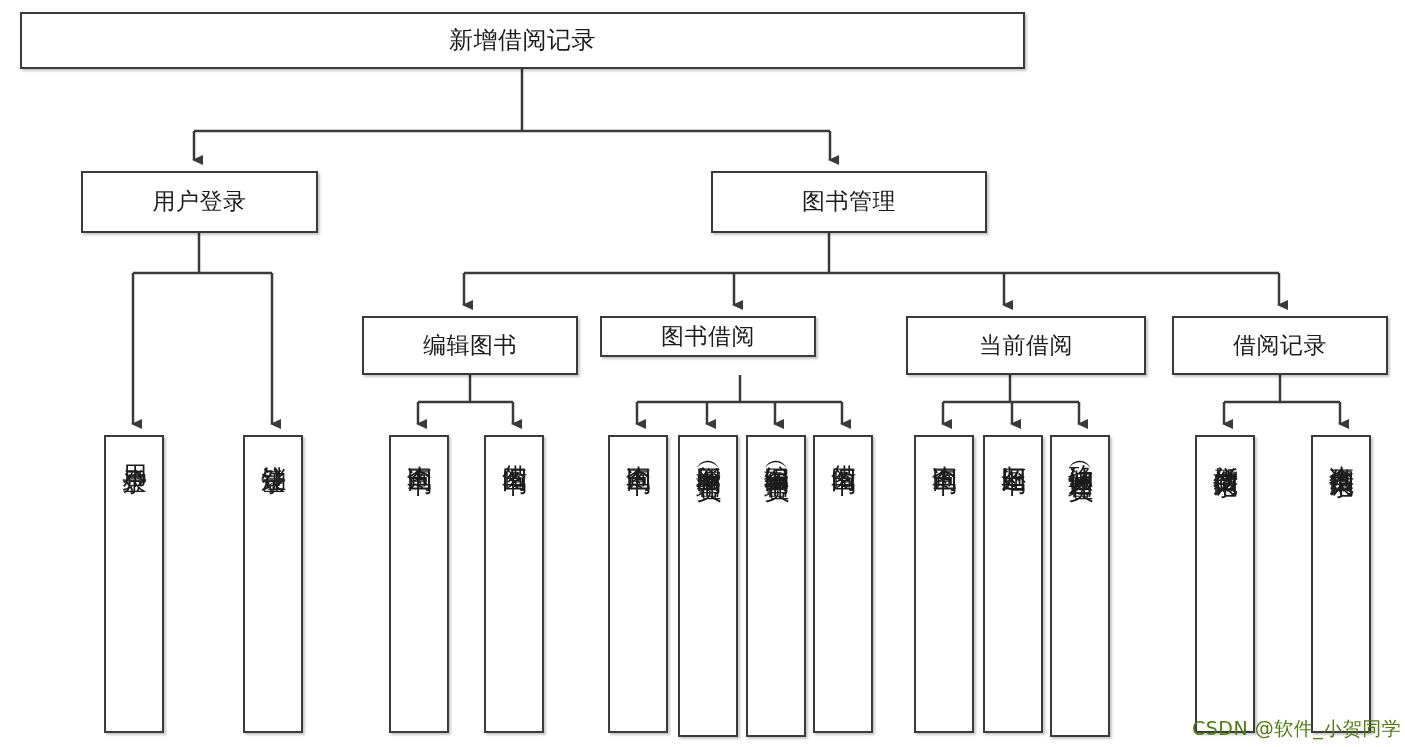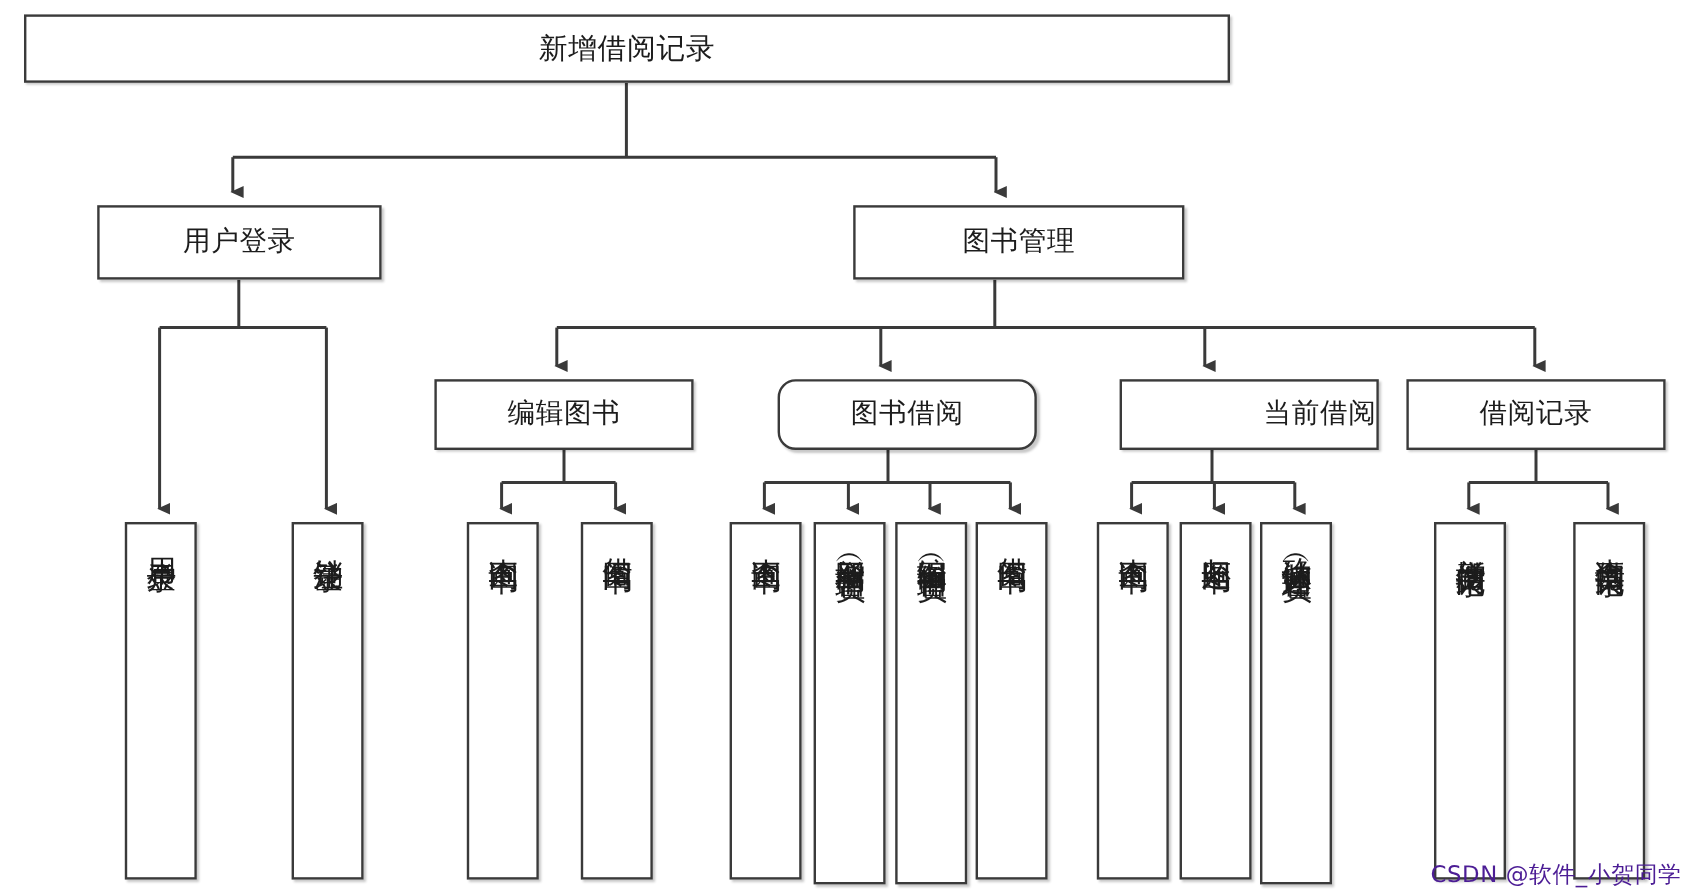--- a/index.html
+++ b/index.html
@@ -55,21 +55,21 @@
     text-orientation: upright;
     font-size: 25px;
     line-height: 1.05;
     letter-spacing: 2px;
     white-space: nowrap;
   }
   .node.root .label { font-size: 24px; }
   .watermark {
     position: absolute;
     font-size: 19px;
-    color: #4c1d95;
+    color: #4d7c0f;
     white-space: nowrap;
     letter-spacing: 0.5px;
   }
 </style>
 </head>
 <body>
 
 <div id="canvas">
 
   <svg class="edges" viewBox="0 0 1405 747">
@@ -129,24 +129,24 @@
   <div class="node horiz" style="left:81px; top:171px; width:237px; height:62px;">
     <span class="label">用户登录</span>
   </div>
   <div class="node horiz" style="left:711px; top:171px; width:276px; height:62px;">
     <span class="label">图书管理</span>
   </div>
 
   <div class="node horiz" style="left:362px; top:316px; width:216px; height:59px;">
     <span class="label">编辑图书</span>
   </div>
-  <div class="node horiz" style="left:648px; top:316px; width:216px; height:59px;border-radius:15px;">
+  <div class="node horiz" style="left:600px; top:316px; width:216px; height:41px;">
     <span class="label">图书借阅</span>
   </div>
-  <div class="node horiz" style="left:933px; top:316px; width:216px; height:59px;justify-content:flex-end;">
+  <div class="node horiz" style="left:906px; top:316px; width:240px; height:59px;">
     <span class="label">当前借阅</span>
   </div>
   <div class="node horiz" style="left:1172px; top:316px; width:216px; height:59px;">
     <span class="label">借阅记录</span>
   </div>
 
   <div class="node vert" style="left:104px; top:435px; width:60px; height:298px;">
     <span class="label">用户登录</span>
   </div>
   <div class="node vert" style="left:243px; top:435px; width:60px; height:298px;">

